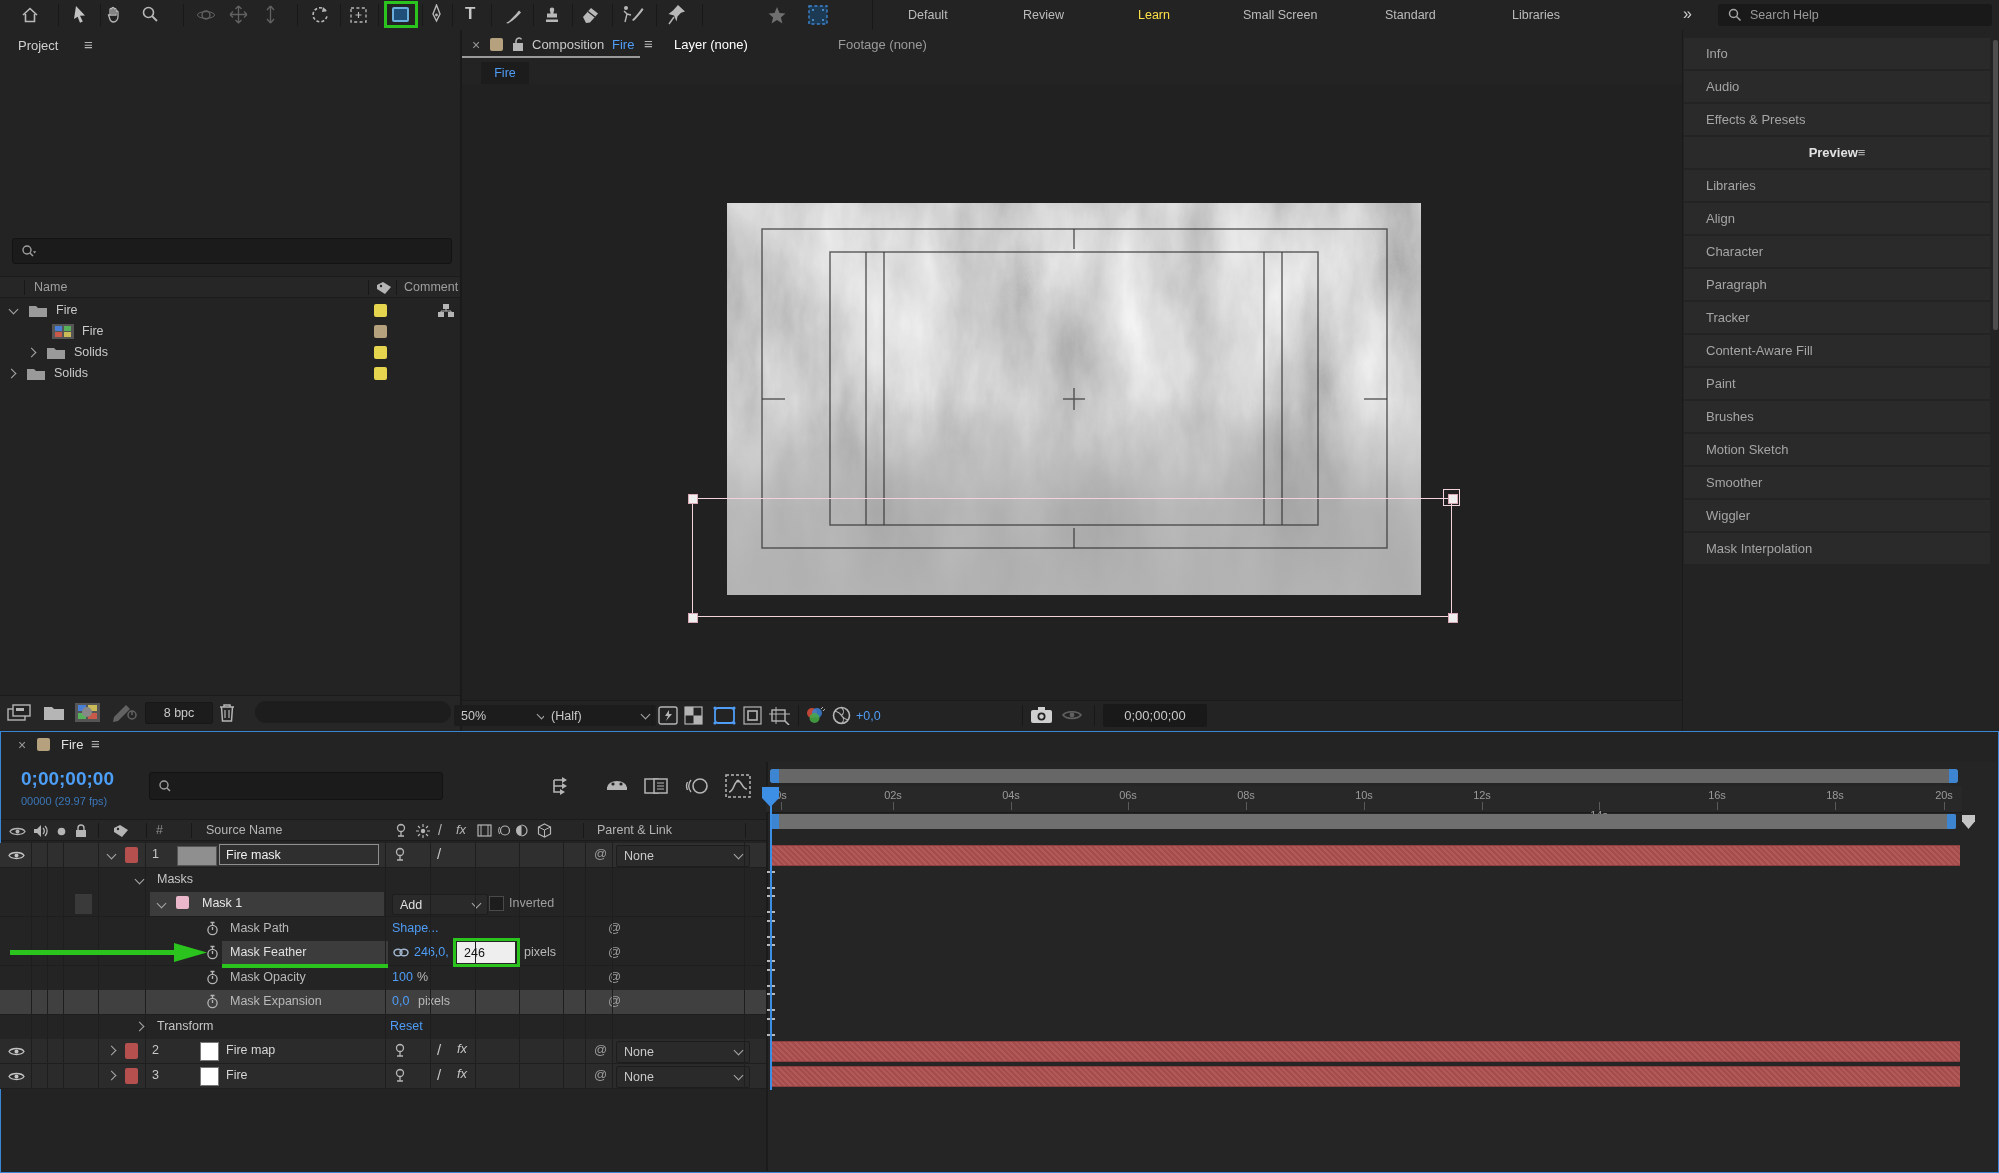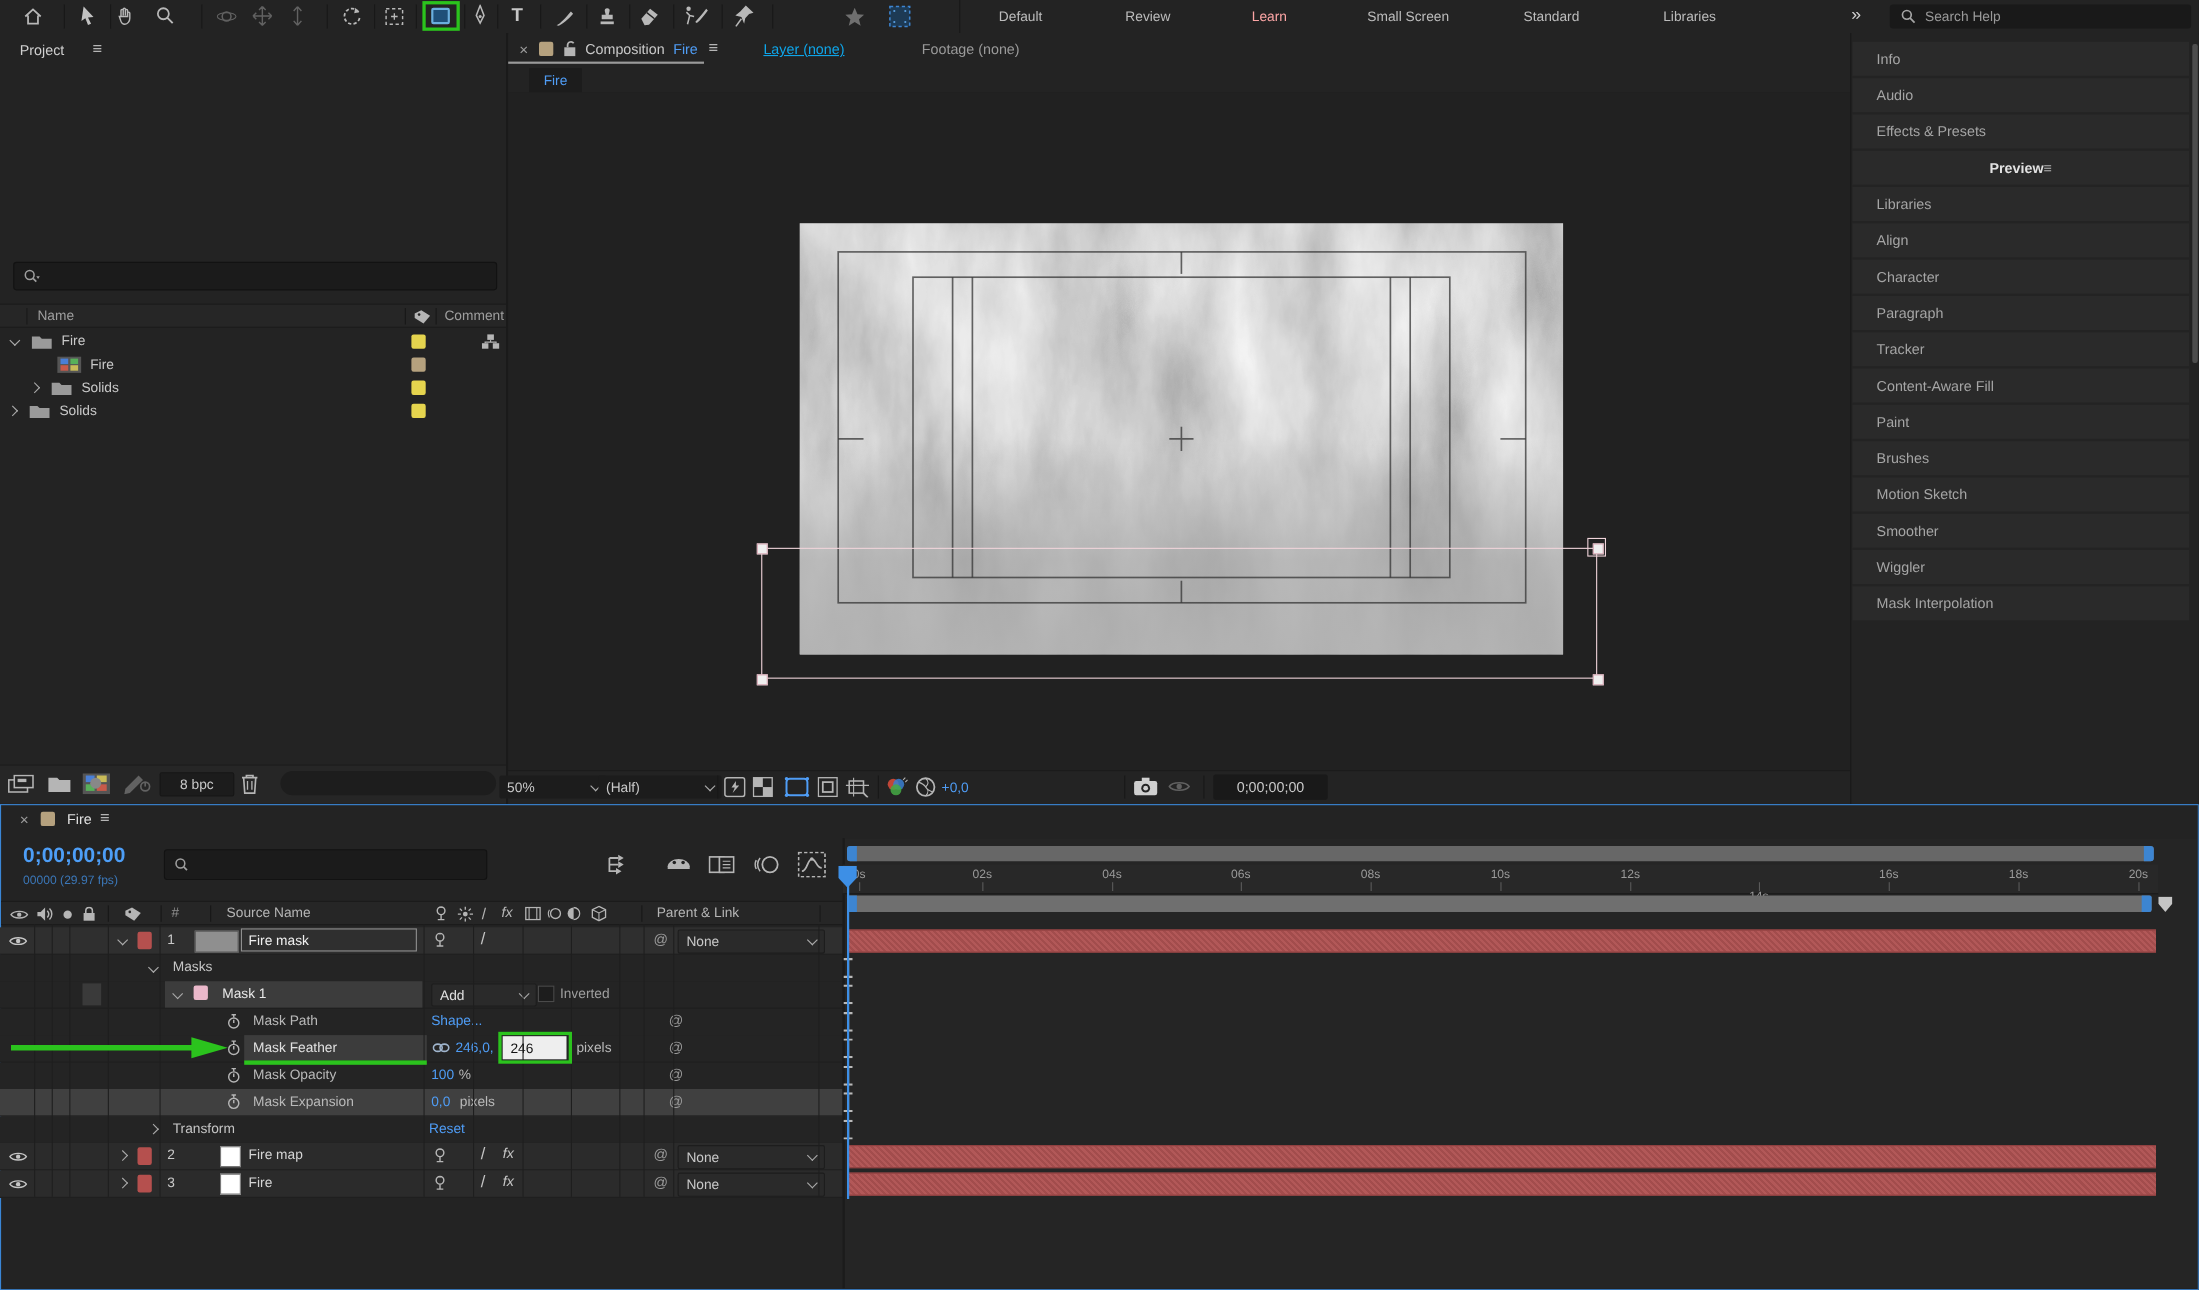--- a/index.html
+++ b/index.html
@@ -149,21 +149,21 @@
           <rect x="3" y="2" width="18" height="18" fill="#1d3a55" stroke="#3d85d1" stroke-width="1.4" stroke-dasharray="3 2.4"></rect>
           <circle cx="7" cy="6" r="1" fill="#5a9fe0"></circle>
           <circle cx="17" cy="6" r="1" fill="#5a9fe0"></circle>
           <circle cx="7" cy="16" r="1" fill="#5a9fe0"></circle>
           <circle cx="17" cy="16" r="1" fill="#5a9fe0"></circle>
         </svg>
       </div>
     <div class="ab sep" style="left:872px;top:0;height:30px;"></div>
     <div class="ab txt" style="left:908px;top:8px;color:#bcbcbc;">Default</div>
     <div class="ab txt" style="left:1023px;top:8px;color:#bcbcbc;">Review</div>
-    <div class="ab txt" style="left:1138px;top:8px;color:#fca5a5;">Learn</div>
+    <div class="ab txt" style="left:1138px;top:8px;color:#fde047;">Learn</div>
     <div class="ab txt" style="left:1243px;top:8px;color:#bcbcbc;">Small Screen</div>
     <div class="ab txt" style="left:1385px;top:8px;color:#bcbcbc;">Standard</div>
     <div class="ab txt" style="left:1512px;top:8px;color:#bcbcbc;">Libraries</div>
     <div class="ab txt" style="left:1683px;top:5px;font-size:16px;color:#cfcfcf;">»</div>
     <div class="ab" style="left:1718px;top:4px;width:274px;height:22px;background:#191919;border-radius:3px;display:flex;align-items:center;">
       <span style="margin-left:10px;">
           <svg width="14" height="14">
             <circle cx="5.5" cy="5.5" r="4" fill="none" stroke="#a5a5a5" stroke-width="1.5"></circle>
             <path d="M8.5 8.5l4 4" stroke="#a5a5a5" stroke-width="1.6"></path>
           </svg>
@@ -299,21 +299,21 @@
     <div class="ab" style="left:50px;top:7px;">
         <svg width="13" height="15">
           <rect x="1" y="6" width="10" height="8" fill="#b5b5b5"></rect>
           <path d="M4 6V4a3 3 0 015.5-1.6" fill="none" stroke="#b5b5b5" stroke-width="1.6"></path>
         </svg>
       </div>
     <div class="ab txt" style="left:70px;top:7px;color:#c9c9c9;font-size:13px;">Composition</div>
     <div class="ab txt blue" style="left:150px;top:7px;font-size:13px;">Fire</div>
     <div class="ab txt" style="left:182px;top:5px;font-size:15px;color:#b5b5b5;">≡</div>
     <div class="ab" style="left:0;top:26px;width:178px;height:2px;background:#9a9a9a;"></div>
-    <div class="ab txt" style="left:232px;top:7px;color:#0ea5e9;font-size:13px;text-decoration:underline;">Layer (none)</div>
+    <div class="ab txt" style="left:212px;top:7px;color:#ffffff;font-size:13px;">Layer (none)</div>
     <div class="ab txt" style="left:376px;top:7px;color:#9a9a9a;font-size:13px;">Footage (none)</div>
 
     <div class="ab" style="left:19px;top:32px;width:48px;height:22px;background:#1c1c1c;display:flex;align-items:center;justify-content:center;">
       <span class="txt blue">Fire</span>
     </div>
 
     <div class="ab" style="left:0;top:54px;width:1220px;height:616px;background:#212121;"></div>
 
     <svg class="ab" style="left:265px;top:173px;" width="694" height="392">
       <defs>

